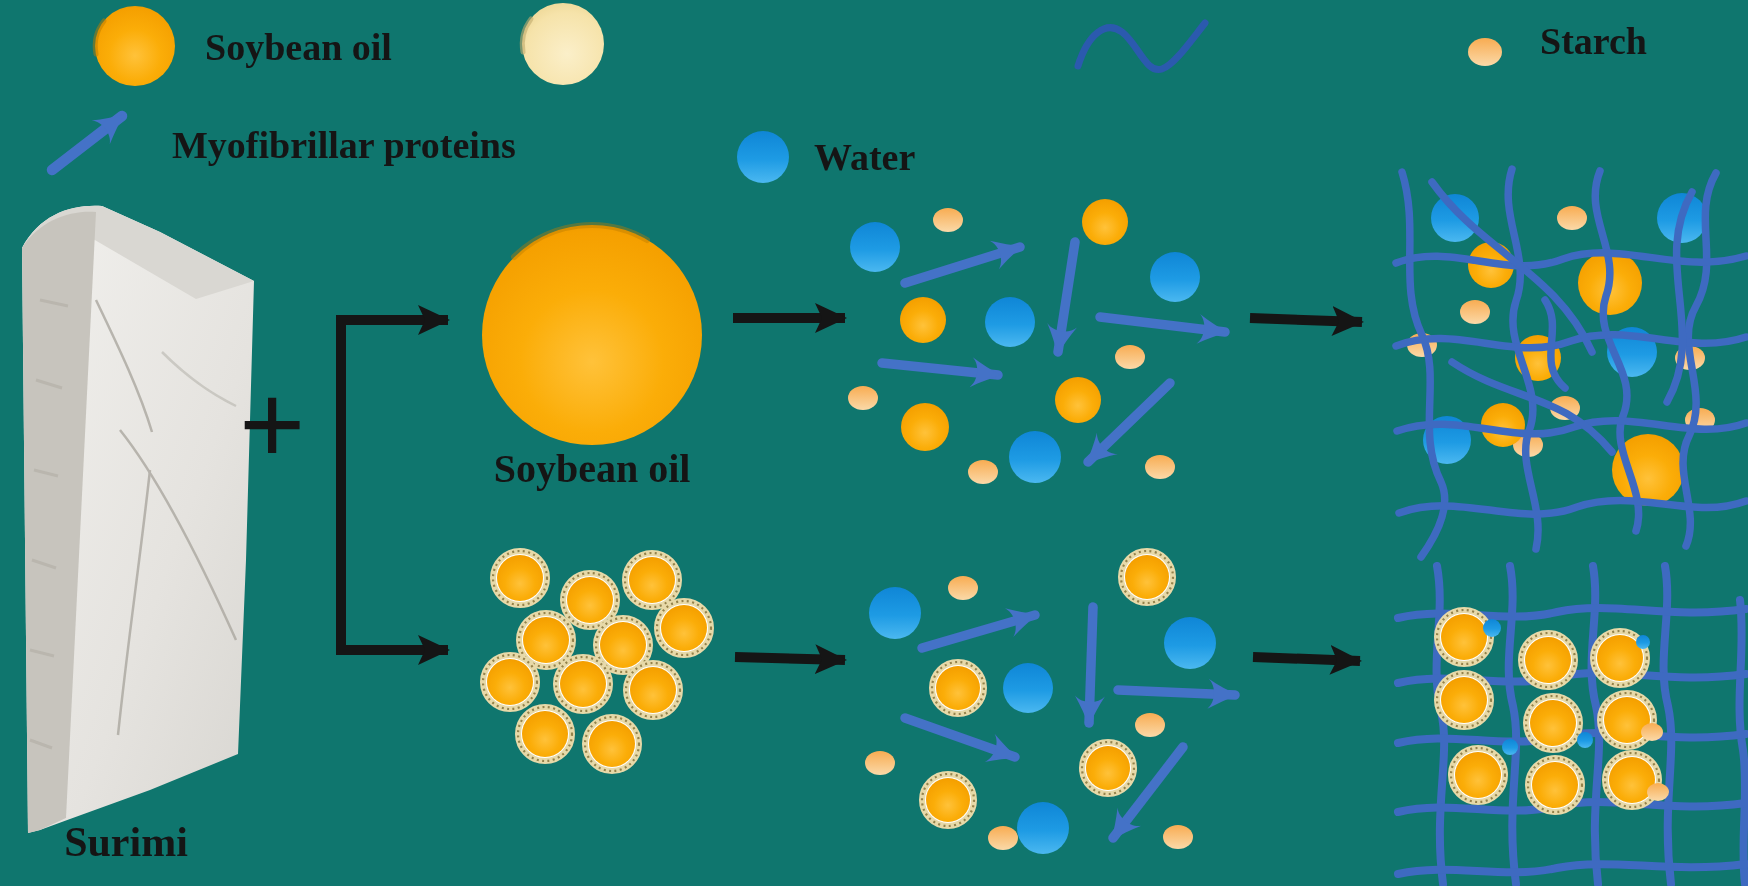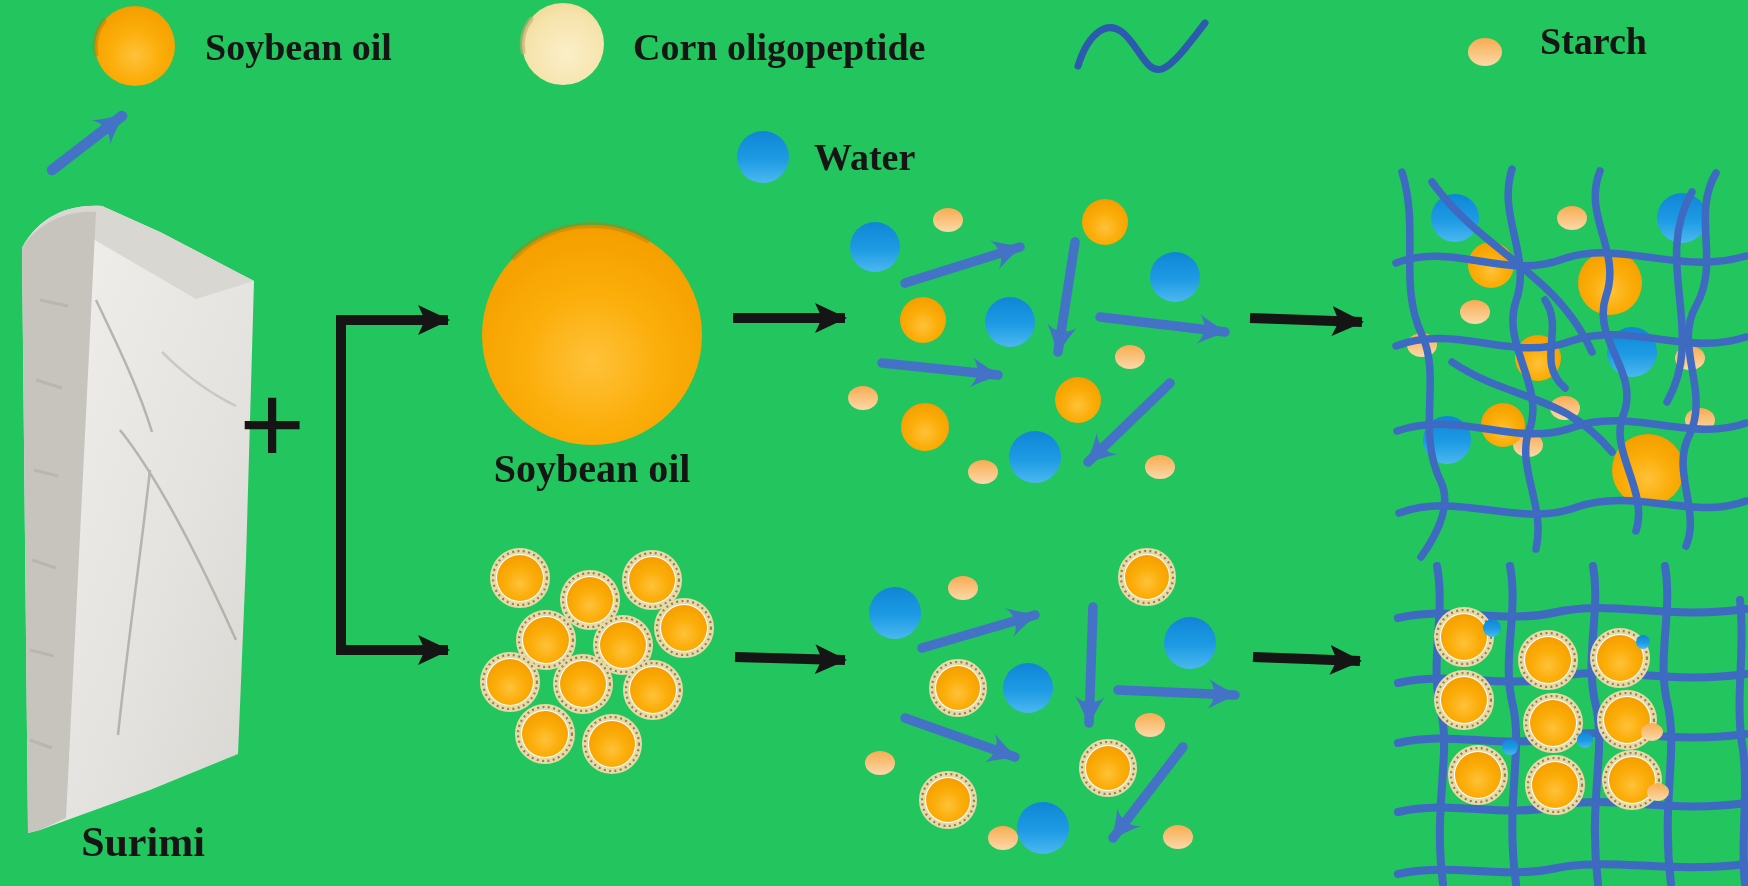--- a/index.html
+++ b/index.html
@@ -1,16 +1,16 @@
 <!DOCTYPE html>
 <html><head>
 <meta charset="utf-8">
 <style>
   html,body{margin:0;padding:0;background:#ffffff;}
-  .canvas{position:relative;width:1748px;height:886px;background:#22c55e;overflow:hidden;
+  .canvas{position:relative;width:1748px;height:886px;background:#0f766e;overflow:hidden;
           font-family:"Liberation Serif","DejaVu Serif",serif;}
   .canvas svg{position:absolute;left:0;top:0;}
   .lbl{position:absolute;font-weight:bold;color:#151515;font-size:38px;white-space:nowrap;line-height:1.15;}
   .lbl.center{text-align:center;white-space:nowrap;}
   .plus{font-size:118px;line-height:100px;}
 </style>
 </head>
 <body>
 
 <div class="canvas">
@@ -307,21 +307,21 @@
           <circle cx="1643" cy="642" r="7" fill="url(#waterGrad)"></circle>
           <circle cx="1510" cy="747" r="8" fill="url(#waterGrad)"></circle>
           <circle cx="1585" cy="740" r="8" fill="url(#waterGrad)"></circle>
           <ellipse cx="1652" cy="732" rx="11" ry="9" fill="url(#starchGrad)"></ellipse>
           <ellipse cx="1658" cy="792" rx="11" ry="9" fill="url(#starchGrad)"></ellipse>
         </g>
   </g>
 </svg>
 
 <div class="lbl" style="left:205px;top:26px">Soybean oil</div>
-<div class="lbl" style="left:633px;top:26px">Corn oligopeptide</div>
 <div class="lbl" style="left:1540px;top:20px">Starch</div>
+<div class="lbl" style="left:172px;top:124px">Myofibrillar proteins</div>
 <div class="lbl" style="left:814px;top:136px">Water</div>
 
-<div class="lbl center" style="left:43px;top:818px;width:200px;font-size:42px">Surimi</div>
+<div class="lbl center" style="left:26px;top:818px;width:200px;font-size:42px">Surimi</div>
 <div class="lbl center plus" style="left:207px;top:376px;width:130px">+</div>
 <div class="lbl center" style="left:442px;top:446px;width:300px;font-size:40px">Soybean oil</div>
 
 </div>
 
 </body></html>

